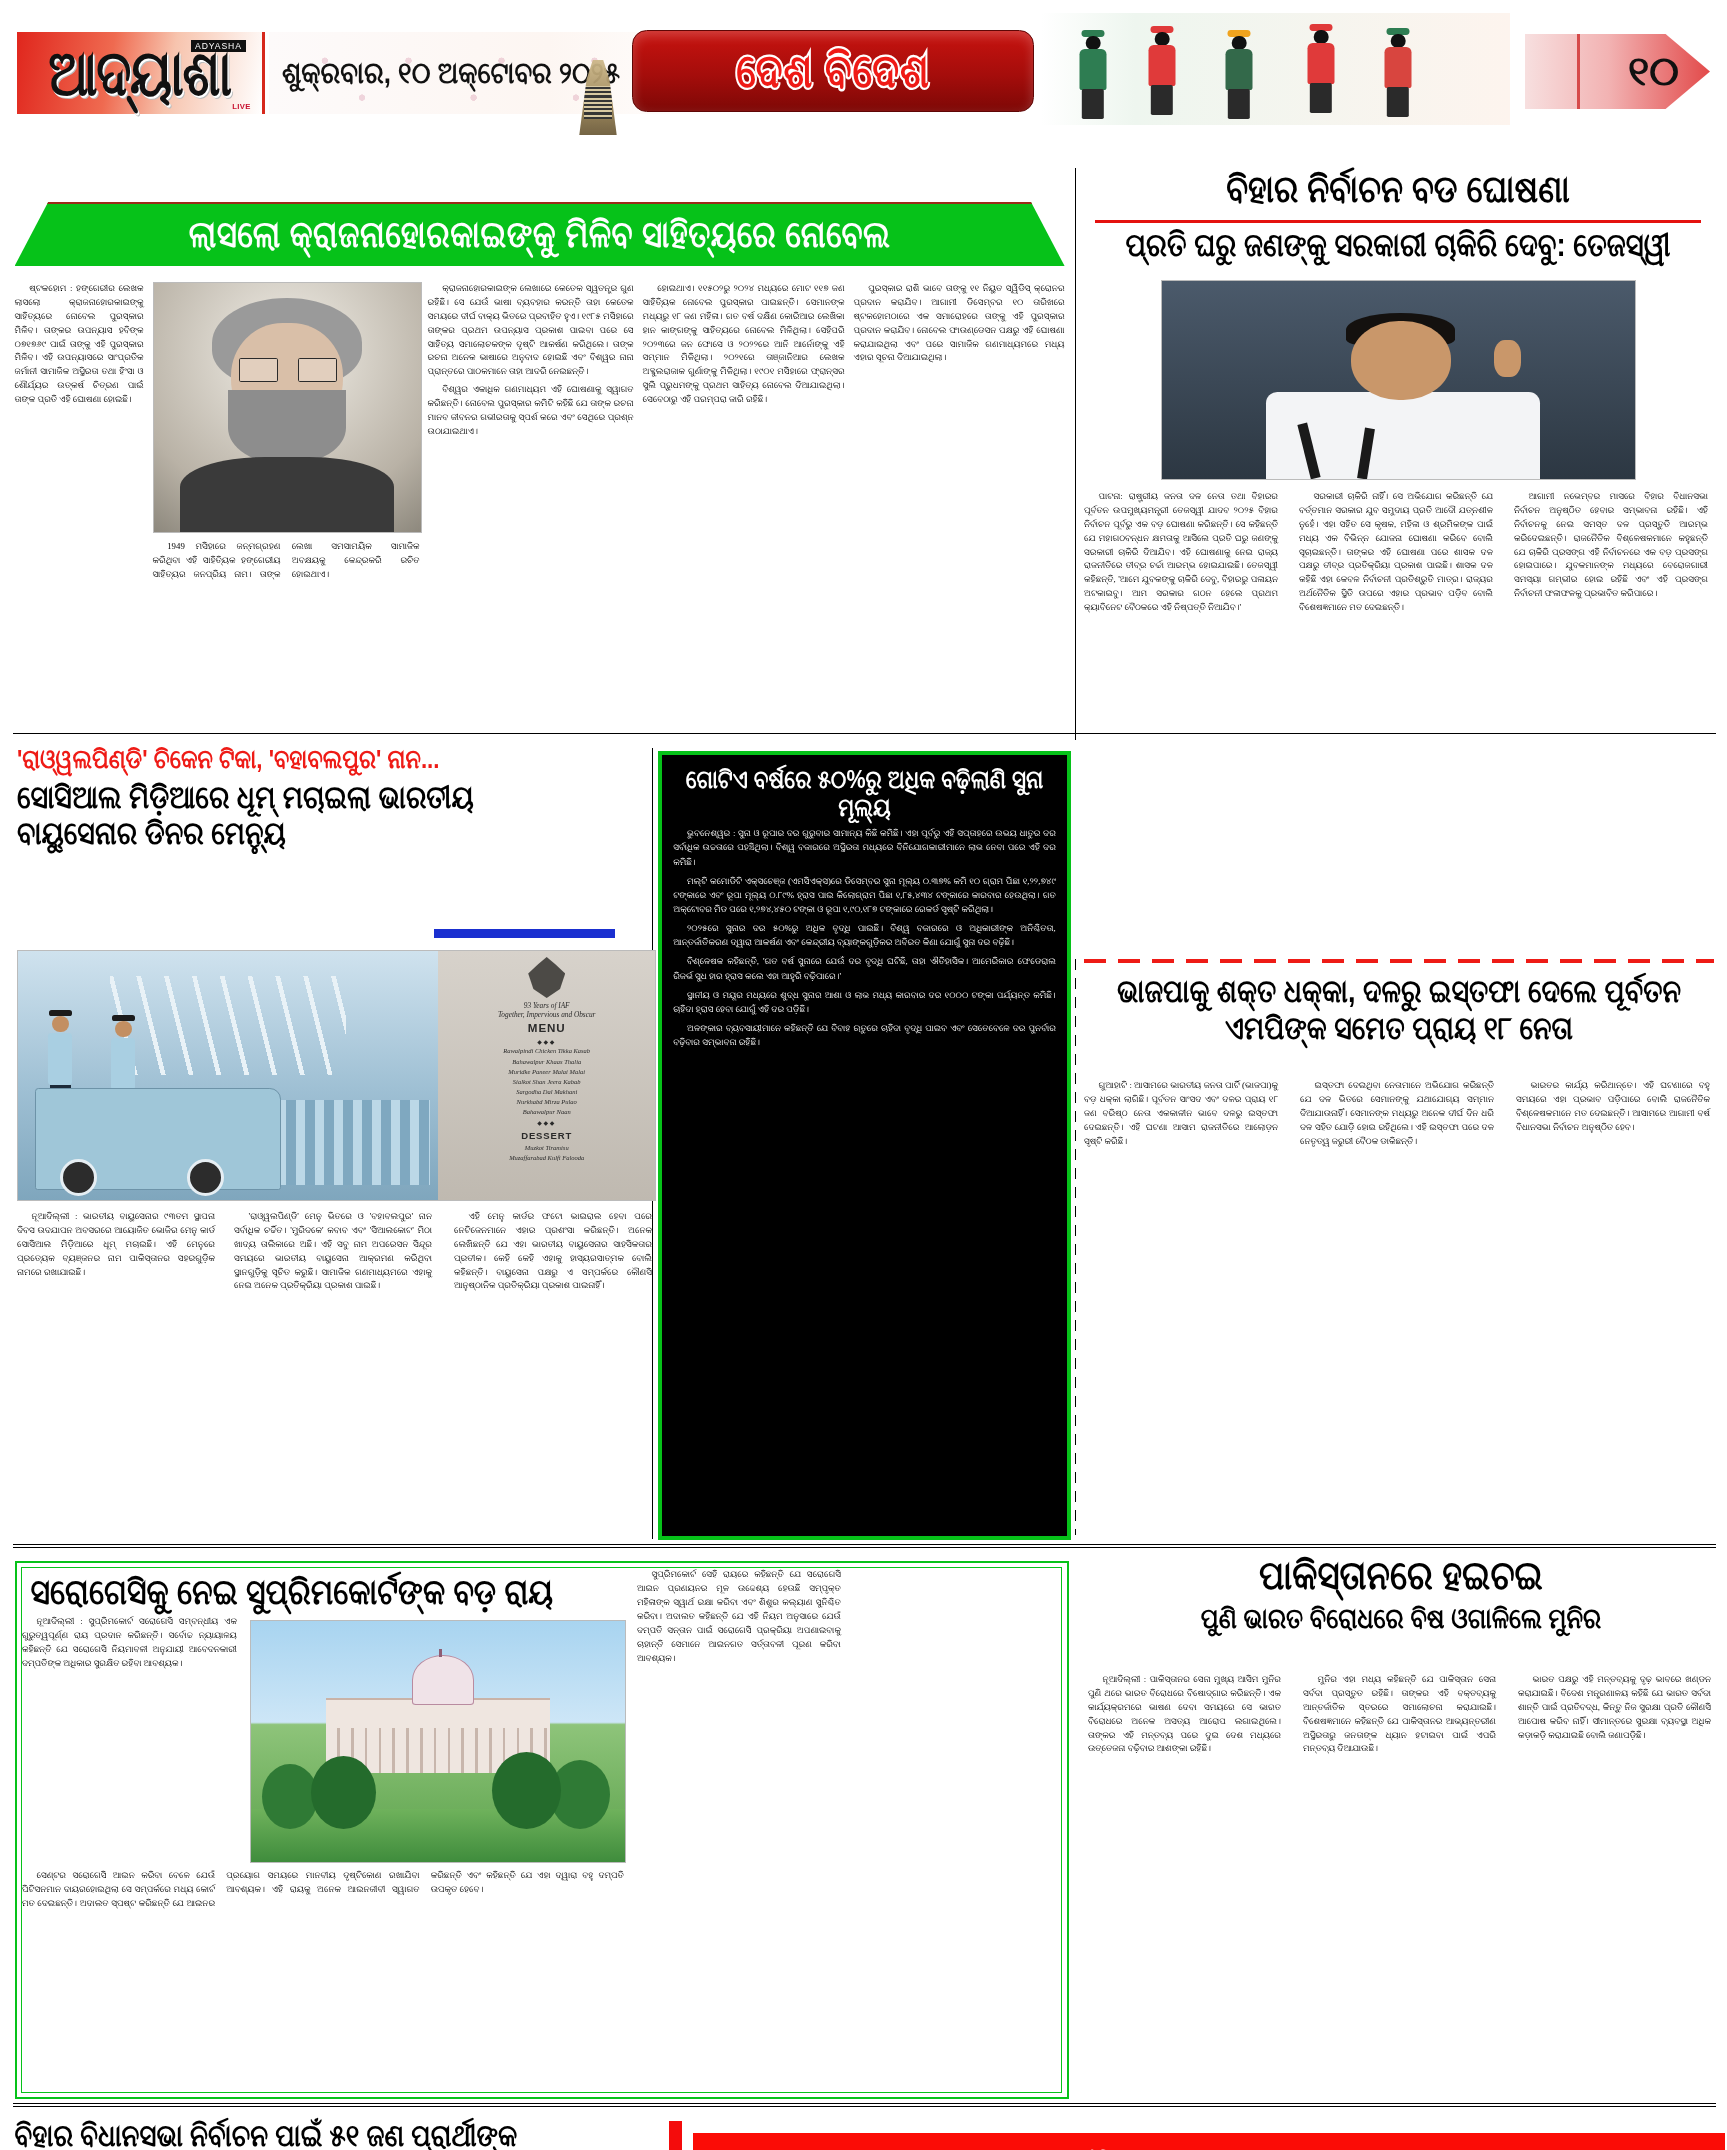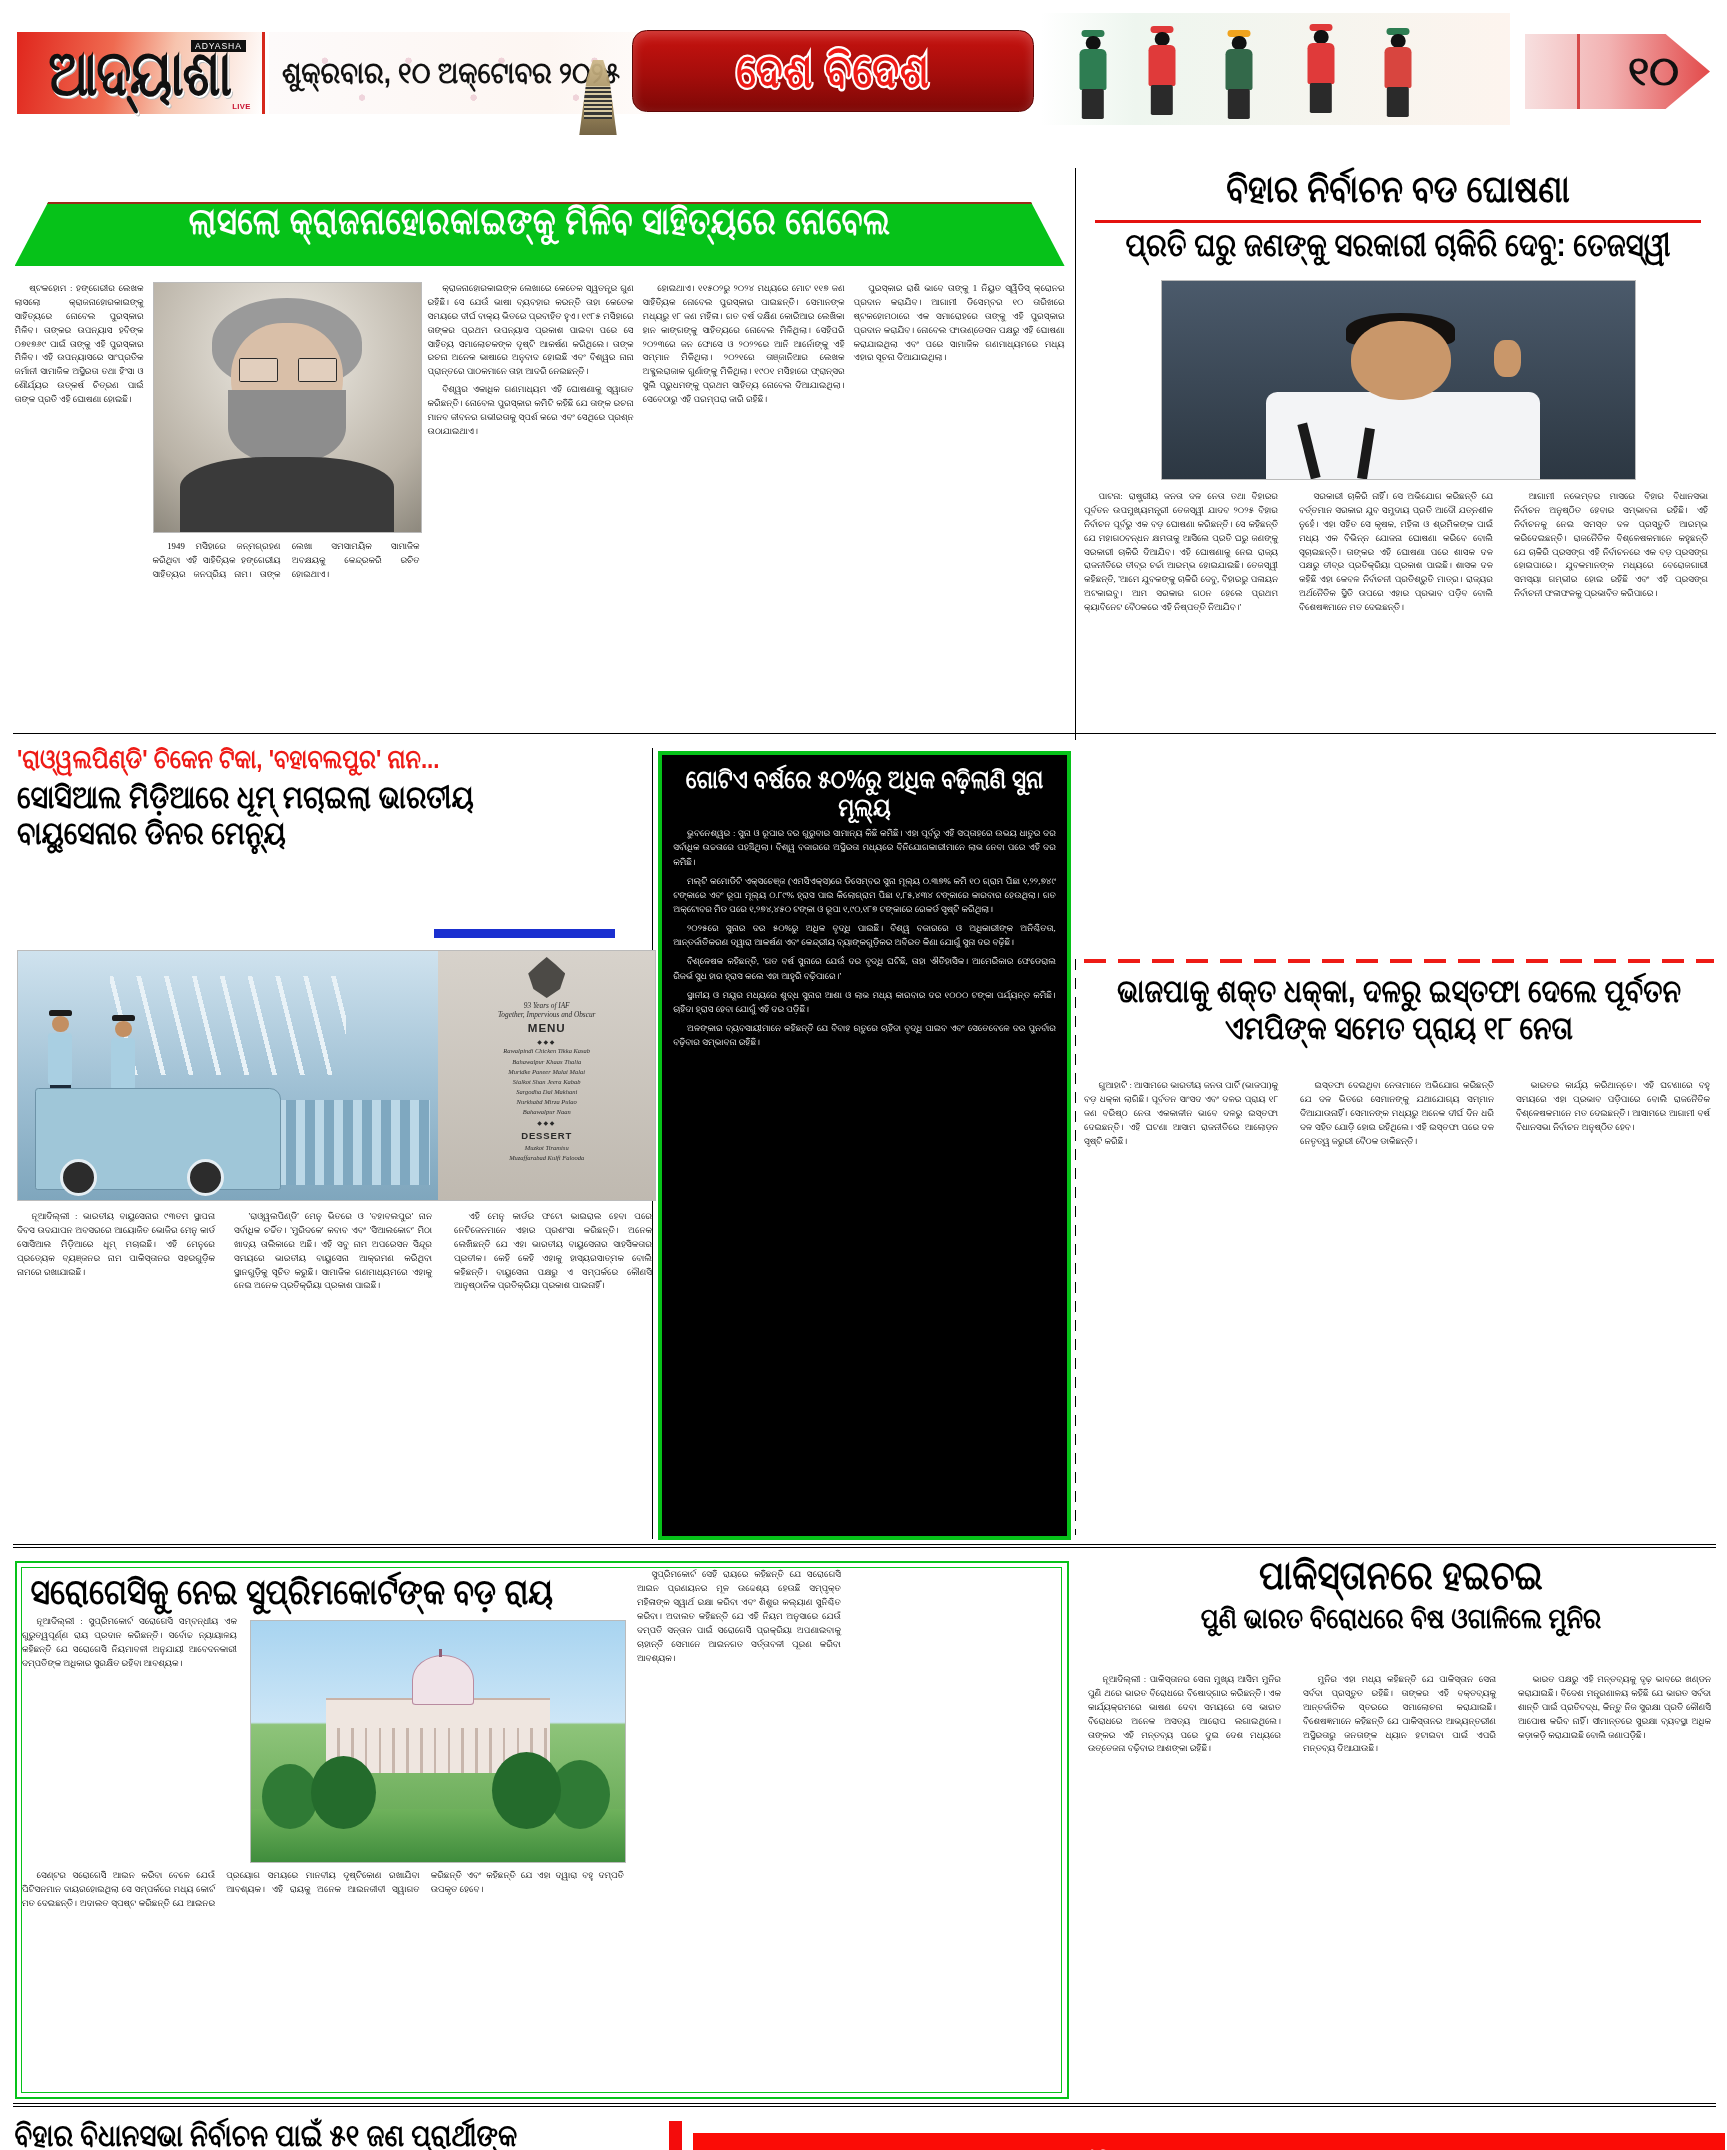--- a/index.html
+++ b/index.html
@@ -110,21 +110,21 @@
     transform-origin:left center;
   }
   .photo{background:#d9d9d9;position:relative;overflow:hidden;border:0.4px solid #bbb;}
 
   
   .s1{position:absolute;left:14.6px;top:185px;width:1050px;height:538px;}
   .s1-banner{
     position:absolute;left:0;top:17px;width:1050px;height:62px;
     background:#06c219;border-top:2.2px solid #9a2a17;
     clip-path:polygon(3.2% 0,96.8% 0,100% 100%,0 100%);
-    display:flex;align-items:flex-start;justify-content:center;
+    display:flex;align-items:center;justify-content:center;
   }
   .s1-banner span{
     font-family:"Liberation Sans","DejaVu Sans",sans-serif;
     font-weight:bold;font-size:31px;color:#fff;transform:scaleY(1.2);letter-spacing:0.4px;
   }
   .s1-body{position:absolute;left:0;top:97px;width:1050px;height:430px;}
   .s1-c1{position:absolute;left:0;top:0;width:129px;}
   .s1-photo{position:absolute;left:138px;top:0;width:267px;height:249px;}
   .s1-c3{position:absolute;left:413px;top:0;width:206px;}
   .s1-c4{position:absolute;left:628px;top:0;width:202px;}
@@ -333,21 +333,21 @@
         </div>
       </div>
       <div class="body-col s1-c3">
         <p>କ୍ରାଜନାହୋରକାଇଙ୍କ ଲେଖାରେ କେତେକ ସ୍ୱତନ୍ତ୍ର ଗୁଣ ରହିଛି। ସେ ଯେଉଁ ଭାଷା ବ୍ୟବହାର କରନ୍ତି ତାହା କେତେକ ସମୟରେ ଦୀର୍ଘ ବାକ୍ୟ ଭିତରେ ପ୍ରବାହିତ ହୁଏ। ୧୯୮୫ ମସିହାରେ ତାଙ୍କର ପ୍ରଥମ ଉପନ୍ୟାସ ପ୍ରକାଶ ପାଇବା ପରେ ସେ ସାହିତ୍ୟ ସମାଲୋଚକଙ୍କ ଦୃଷ୍ଟି ଆକର୍ଷଣ କରିଥିଲେ। ତାଙ୍କ ରଚନା ଅନେକ ଭାଷାରେ ଅନୁବାଦ ହୋଇଛି ଏବଂ ବିଶ୍ୱର ନାନା ପ୍ରାନ୍ତରେ ପାଠକମାନେ ତାହା ଆଦରି ନେଇଛନ୍ତି।</p>
         <p>ବିଶ୍ୱର ଏକାଧିକ ଗଣମାଧ୍ୟମ ଏହି ଘୋଷଣାକୁ ସ୍ୱାଗତ କରିଛନ୍ତି। ନୋବେଲ ପୁରସ୍କାର କମିଟି କହିଛି ଯେ ତାଙ୍କ ରଚନା ମାନବ ଜୀବନର ଗଭୀରତାକୁ ସ୍ପର୍ଶ କରେ ଏବଂ ସେଥିରେ ପ୍ରଶ୍ନ ଉଠାଯାଇଥାଏ।</p>
       </div>
       <div class="body-col s1-c4">
         <p>ହୋଇଥାଏ। ୧୧୫୦୨ରୁ ୨୦୨୪ ମଧ୍ୟରେ ମୋଟ ୧୧୭ ଜଣ ସାହିତ୍ୟିକ ନୋବେଲ ପୁରସ୍କାର ପାଇଛନ୍ତି। ସେମାନଙ୍କ ମଧ୍ୟରୁ ୧୮ ଜଣ ମହିଳା। ଗତ ବର୍ଷ ଦକ୍ଷିଣ କୋରିଆର ଲେଖିକା ହାନ କାଙ୍ଗଙ୍କୁ ସାହିତ୍ୟରେ ନୋବେଲ ମିଳିଥିଲା। ସେହିପରି ୨୦୨୩ରେ ଜନ ଫୋସେ ଓ ୨୦୨୨ରେ ଆନି ଆର୍ନୋଙ୍କୁ ଏହି ସମ୍ମାନ ମିଳିଥିଲା। ୨୦୨୧ରେ ତାଞ୍ଜାନିଆର ଲେଖକ ଅବ୍ଦୁଲରାଜାକ ଗୁର୍ଣାଙ୍କୁ ମିଳିଥିଲା। ୧୯୦୧ ମସିହାରେ ଫ୍ରାନ୍ସର ସୁଲି ପ୍ରୁଧମଙ୍କୁ ପ୍ରଥମ ସାହିତ୍ୟ ନୋବେଲ ଦିଆଯାଇଥିଲା। ସେବେଠାରୁ ଏହି ପରମ୍ପରା ଜାରି ରହିଛି।</p>
       </div>
       <div class="body-col s1-c5">
-        <p>ପୁରସ୍କାର ରାଶି ଭାବେ ତାଙ୍କୁ 1 ନିୟୁତ ସ୍ୱିଡିସ୍ କ୍ରୋନର ପ୍ରଦାନ କରାଯିବ। ଆଗାମୀ ଡିସେମ୍ବର ୧୦ ତାରିଖରେ ଷ୍ଟକହୋମଠାରେ ଏକ ସମାରୋହରେ ତାଙ୍କୁ ଏହି ପୁରସ୍କାର ପ୍ରଦାନ କରାଯିବ। ନୋବେଲ ଫାଉଣ୍ଡେସନ ପକ୍ଷରୁ ଏହି ଘୋଷଣା କରାଯାଇଥିଲା ଏବଂ ପରେ ସାମାଜିକ ଗଣମାଧ୍ୟମରେ ମଧ୍ୟ ଏହାର ସୂଚନା ଦିଆଯାଇଥିଲା।</p>
+        <p>ପୁରସ୍କାର ରାଶି ଭାବେ ତାଙ୍କୁ ୧୧ ନିୟୁତ ସ୍ୱିଡିସ୍ କ୍ରୋନର ପ୍ରଦାନ କରାଯିବ। ଆଗାମୀ ଡିସେମ୍ବର ୧୦ ତାରିଖରେ ଷ୍ଟକହୋମଠାରେ ଏକ ସମାରୋହରେ ତାଙ୍କୁ ଏହି ପୁରସ୍କାର ପ୍ରଦାନ କରାଯିବ। ନୋବେଲ ଫାଉଣ୍ଡେସନ ପକ୍ଷରୁ ଏହି ଘୋଷଣା କରାଯାଇଥିଲା ଏବଂ ପରେ ସାମାଜିକ ଗଣମାଧ୍ୟମରେ ମଧ୍ୟ ଏହାର ସୂଚନା ଦିଆଯାଇଥିଲା।</p>
       </div>
       <div class="body-col s1-c1b" style="column-count:2;">
         <p>1949 ମସିହାରେ ଜନ୍ମଗ୍ରହଣ କରିଥିବା ଏହି ସାହିତ୍ୟିକ ହଙ୍ଗେରୀୟ ସାହିତ୍ୟର ଜନପ୍ରିୟ ନାମ। ତାଙ୍କ ଲେଖା ସମସାମୟିକ ସାମାଜିକ ଅବକ୍ଷୟକୁ କେନ୍ଦ୍ରକରି ରଚିତ ହୋଇଥାଏ।</p>
       </div>
     </div>
   </div>
 
   <div class="rule-v" style="left:1075px;top:168px;height:572px;"></div>
   <div class="rule-v" style="left:1075px;top:959px;height:576px;background:repeating-linear-gradient(180deg,#000 0 11.2px,transparent 11.2px 19px);width:1.3px;"></div>
   <div class="rule-v" style="left:652px;top:748px;height:791px;"></div>

